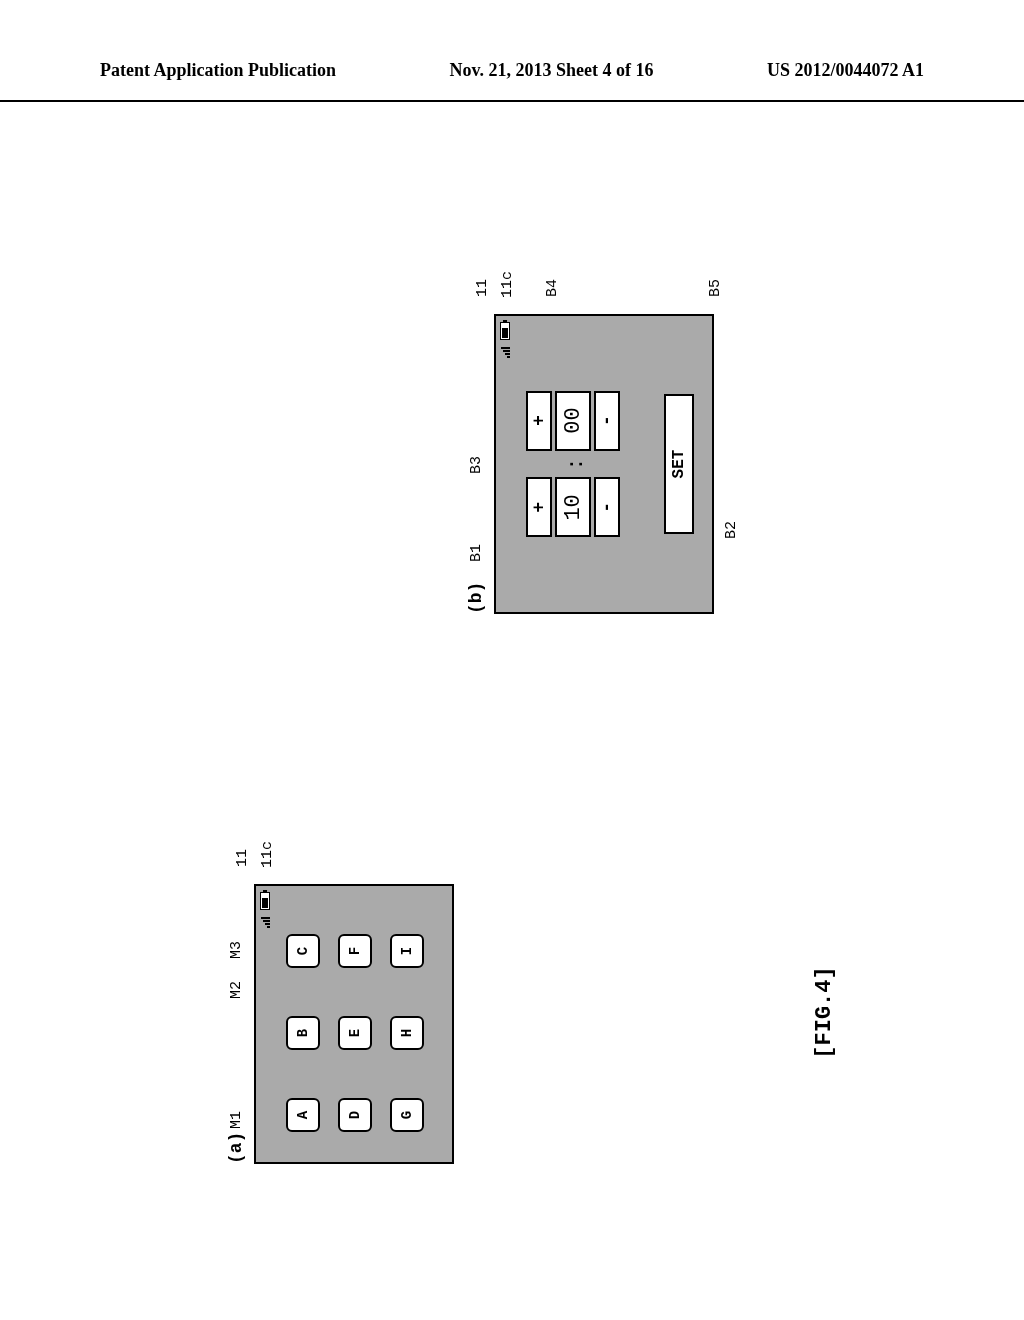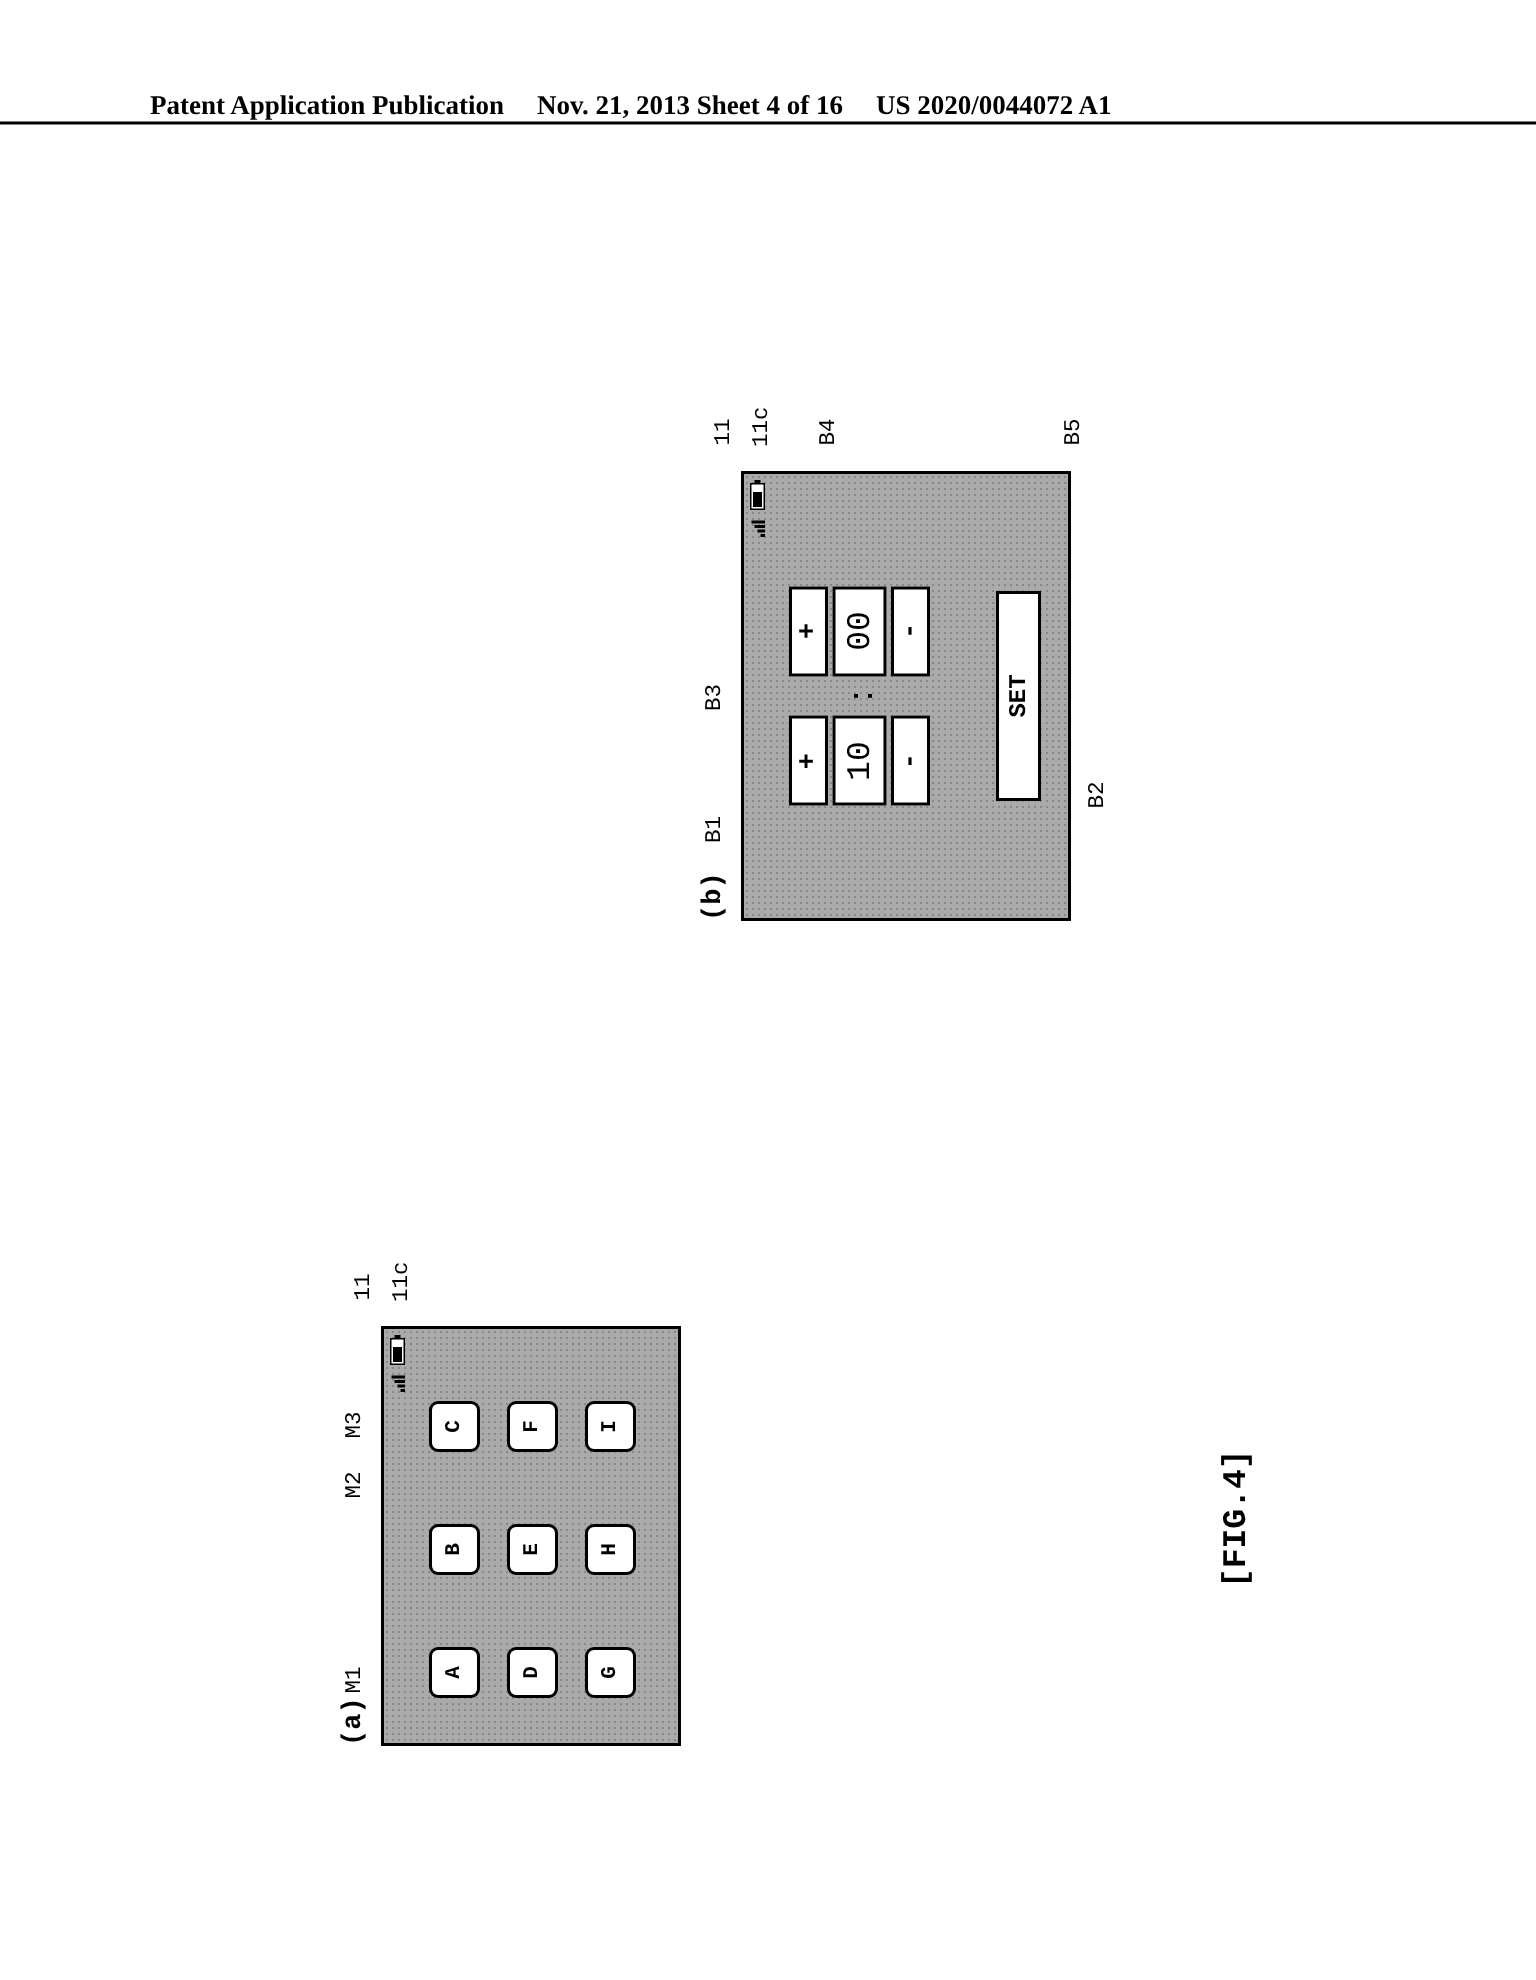--- a/index.html
+++ b/index.html
@@ -13,23 +13,23 @@
       background: white;
       font-family: "Times New Roman", serif;
       position: relative;
     }
     .header {
       position: absolute;
       top: 60px;
       left: 0;
       right: 0;
       border-bottom: 2px solid #000;
-      padding: 0 100px 0 100px;
-      display: flex;
-      justify-content: flex-start;
+      padding: 0 100px 19px 100px;
+      display: flex;
+      justify-content: space-between;
       font-size: 18px;
       font-weight: bold;
       gap: 22px;
     }
     .figure-container {
       position: absolute;
       left: 120px;
       top: 180px;
       width: 780px;
       height: 900px;
@@ -203,21 +203,21 @@
       font-family: "Courier New", monospace;
       font-size: 15px;
     }
   </style>
 </head>
 <body>
 
 <div class="header">
   <span>Patent Application Publication</span>
   <span>Nov. 21, 2013  Sheet 4 of 16</span>
-  <span>US 2020/0044072 A1</span>
+  <span>US 2012/0044072 A1</span>
 </div>
 
 <div class="figure-container">
 
   <div class="panel-a-container">
     <div class="panel-label">(a)</div>
     <div style="position:relative">
       <div class="callout" style="top:-26px; left:35px">M1</div>
       <div class="callout" style="top:-26px; left:165px">M2</div>
       <div class="callout" style="top:-26px; left:205px">M3</div>

